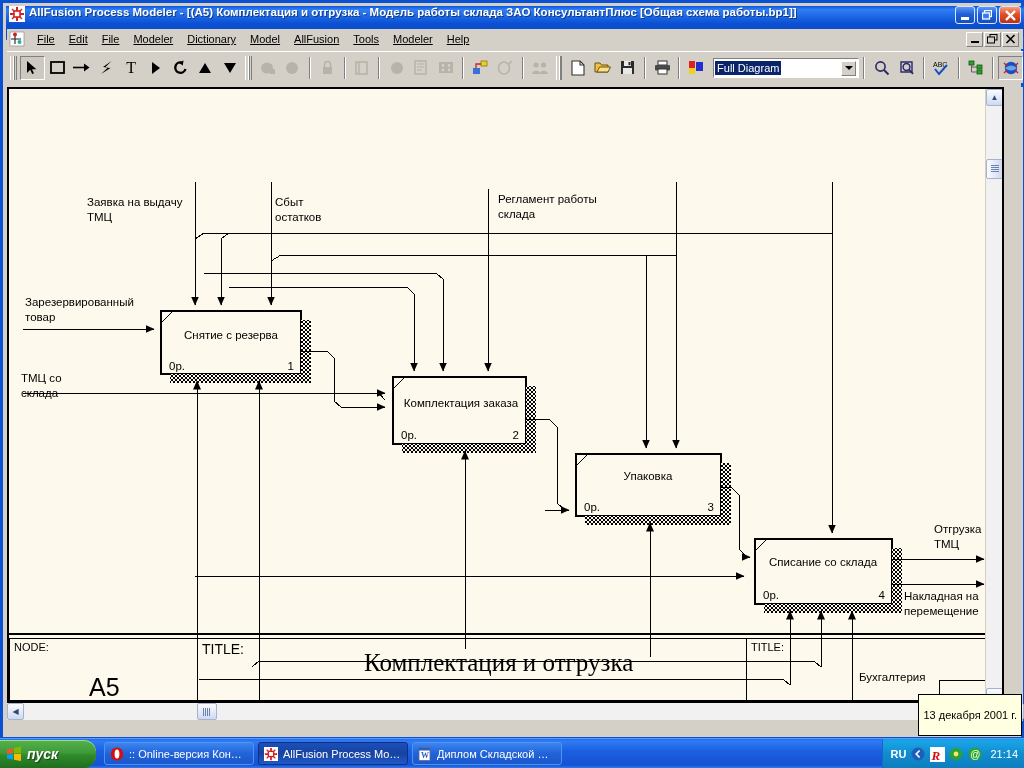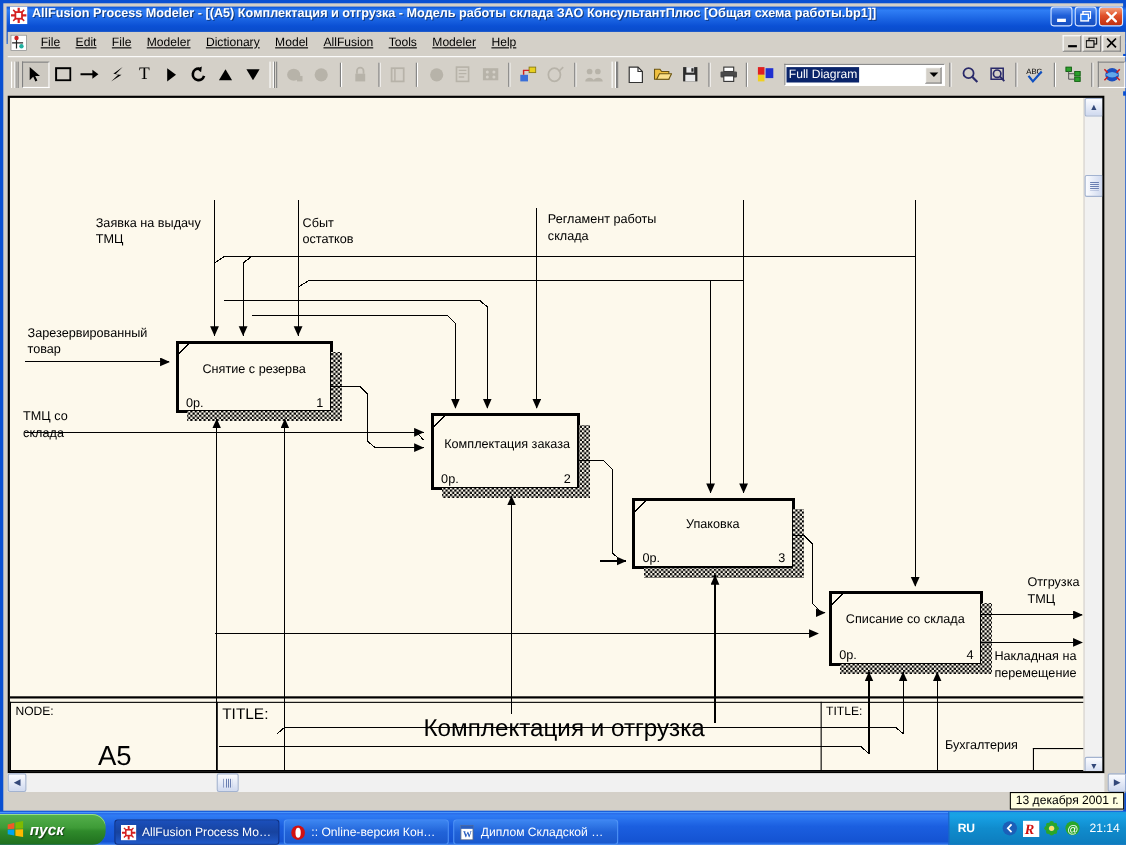--- a/index.html
+++ b/index.html
@@ -173,21 +173,21 @@
     height:16px; margin-left:auto; margin-right:2px;
     border-top:1px solid #808080; border-left:1px solid #808080;
     border-right:1px solid #fff; border-bottom:1px solid #fff;
     width:128px;
   }
 
   
   .taskbar {
     position:absolute; left:0; bottom:0; width:1024px; height:30px;
     background: linear-gradient(to bottom,#2a69e8 0%,#2f7bf4 8%,#1b5fe0 42%,#1453d2 90%,#2f7bf4 100%);
-    display:flex; align-items:flex-end;
+    display:flex; align-items:center;
     border-top:1px solid #4f9dff;
   }
   .start {
     width:96px; height:28px; margin-right:8px;
     background: linear-gradient(to bottom,#55b14c 0%,#3e9b37 45%,#2f8a2b 55%,#1f6f1e 100%);
     border-radius:0 12px 12px 0;
     display:flex; align-items:center; padding-left:6px;
     box-shadow: inset 0 1px 0 #96dd8c;
   }
   .start .flag { width:16px;height:16px; margin-right:5px; position:relative; }
@@ -210,29 +210,29 @@
   .task .ti { width:14px;height:14px;margin-right:5px;flex:0 0 auto;position:relative; }
   .task .tl { overflow:hidden; text-overflow:ellipsis; }
 
   .tray {
     height:30px; display:flex; align-items:center; gap:5px;
     padding:0 6px 0 8px;
     background: linear-gradient(to bottom,#1a9fe0 0%,#18a2e6 12%,#108ccd 50%,#0d7cbd 100%);
     border-left:1px solid #1768c8;
     margin-left:4px;
   }
-  .tray .ru { color:#fff; font-size:11px; font-weight:bold; margin-right:20px;}
+  .tray .ru { color:#fff; font-size:11px; font-weight:bold; margin-right:0;}
   .tray .clock { color:#fff; font-size:11px; margin-left:3px; }
   .tray .ic { width:14px; height:14px; border-radius:50%; position:relative; }
 
   
   .tooltip {
     position:absolute; right:2px; bottom:32px;
     background:#ffffe1; border:1px solid #000; color:#000;
-    font-size:11px; padding:1px 4px; white-space:nowrap;
+    font-size:11px; padding:14px 4px; white-space:nowrap;
   }
 </style>
 </head>
 <body>
 
 <div id="app">
 
   <div class="win-border">
 
     <div class="titlebar">
@@ -670,21 +670,21 @@
           <div style="position:absolute;left:188px;top:5px;width:1px;height:63px;background:#000;"></div>
           <div style="position:absolute;left:737px;top:5px;width:1px;height:63px;background:#000;"></div>
           <div style="position:absolute;left:992px;top:5px;width:1px;height:63px;background:#000;"></div>
           <div style="position:absolute;left:0;top:67px;width:993px;height:1px;background:#000;"></div>
           <div style="position:absolute;left:930px;top:47px;width:63px;height:1px;background:#000;"></div>
           <div style="position:absolute;left:930px;top:47px;width:1px;height:21px;background:#000;"></div>
 
           <span style="position:absolute;left:5px;top:8px;font-size:11px;">NODE:</span>
           <span style="position:absolute;left:80px;top:40px;font-size:25px;text-align:center;">A5</span>
           <span style="position:absolute;left:193px;top:8px;font-size:14px;">TITLE:</span>
-          <span style="position:absolute;left:376px;top:16px;font-size:22px;">Комплектация  и отгрузка</span>
+          <span style="position:absolute;left:355px;top:16px;font-size:25px;font-family:Liberation Serif, serif;">Комплектация  и отгрузка</span>
           <span style="position:absolute;left:742px;top:8px;font-size:11px;">TITLE:</span>
         </div>
 
         <div class="vscroll">
           <div class="sb-btn">▲</div>
           <div class="thumb">
               <i></i>
             </div>
           <div class="sb-btn bottom">▼</div>
         </div>
@@ -711,40 +711,40 @@
           <path d="M8 1.8 L15 0.4 L15 7.2 L8 7.4 Z" fill="#7fba00"></path>
           <path d="M1 8.4 L7 8.2 L7 13.6 L1 12.4 Z" fill="#00a4ef"></path>
           <path d="M8 8.1 L15 7.9 L15 15 L8 13.8 Z" fill="#ffb900"></path>
         </svg>
       </span>
       <span class="lbl">пуск</span>
     </div>
 
     <div class="tasks">
 
+      <div class="task">
+        <span class="ti">
+          <svg width="14" height="14" viewBox="0 0 14 14">
+            <ellipse cx="7" cy="7" rx="6.2" ry="6.6" fill="#d21010"></ellipse>
+            <ellipse cx="7" cy="7" rx="2.4" ry="4.6" fill="#ffffff"></ellipse>
+          </svg>
+        </span>
+        <span class="tl">:: Online-версия Кон…</span>
+      </div>
+
       <div class="task active">
         <span class="ti">
           <svg width="14" height="14" viewBox="0 0 16 16">
             <rect x="0" y="0" width="16" height="16" fill="#ffffff"></rect>
             <path d="M8 1 L8 15 M1 8 L15 8" stroke="#d42020" stroke-width="2"></path>
             <rect x="5" y="5" width="6" height="6" fill="#ffffff" stroke="#d42020" stroke-width="1.6"></rect>
             <path d="M3 3 L5 5 M13 3 L11 5 M3 13 L5 11 M13 13 L11 11" stroke="#d42020" stroke-width="1.4"></path>
           </svg>
         </span>
         <span class="tl">AllFusion Process Mo…</span>
-      </div>
-
-      <div class="task">
-        <span class="ti">
-          <svg width="14" height="14" viewBox="0 0 14 14">
-            <ellipse cx="7" cy="7" rx="6.2" ry="6.6" fill="#d21010"></ellipse>
-            <ellipse cx="7" cy="7" rx="2.4" ry="4.6" fill="#ffffff"></ellipse>
-          </svg>
-        </span>
-        <span class="tl">:: Online-версия Кон…</span>
       </div>
 
       <div class="task">
         <span class="ti">
           <svg width="14" height="14" viewBox="0 0 14 14">
             <rect x="1" y="0.5" width="11" height="13" fill="#ffffff" stroke="#5a6a8a" stroke-width="0.8"></rect>
             <rect x="1" y="0.5" width="11" height="3" fill="#2b5fbf"></rect>
             <text x="3" y="11" font-size="8" font-family="Liberation Serif, serif" fill="#2b5fbf" font-weight="bold">W</text>
           </svg>
         </span>

